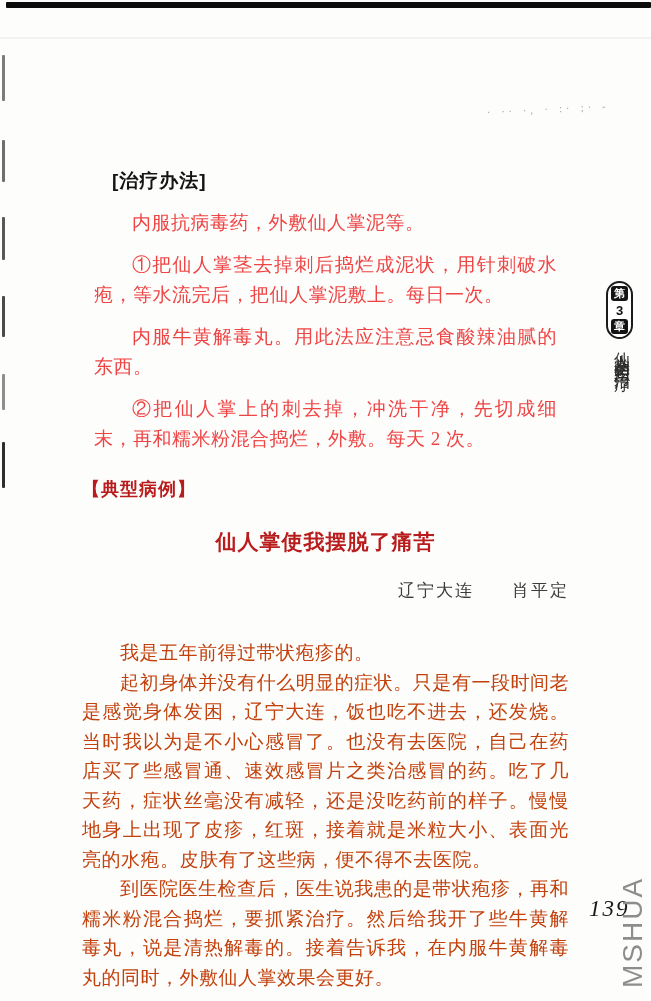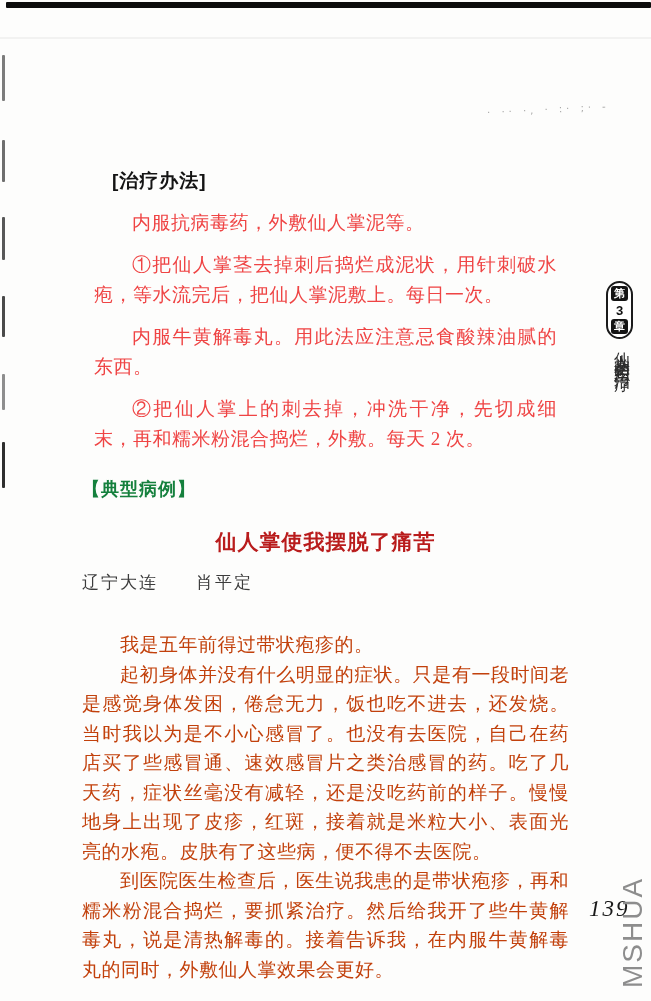--- a/index.html
+++ b/index.html
@@ -32,29 +32,29 @@
     font:bold 19px/30px "Liberation Sans","DejaVu Sans",sans-serif;
     color:#141414;letter-spacing:1px;
   }
   .t-para{
     margin:12px;font-size:19px;line-height:30px;
     text-indent:2em;text-align:justify;color:#ef4444;letter-spacing:.5px;
   }
   .case-head{
     margin:20px 0 0 0;
     font:bold 18px/30px "Liberation Sans","DejaVu Sans",sans-serif;
-    color:#15803d;letter-spacing:1px;
+    color:#b91c1c;letter-spacing:1px;
   }
   .case-title{
     margin:22px 0 0 0;text-align:center;
     font:bold 21px/32px "Liberation Sans","DejaVu Sans",sans-serif;
     color:#b91c1c;letter-spacing:1px;
   }
   .byline{
-    margin-top:12px;text-align:left;
+    margin-top:20px;text-align:right;
     font-size:17px;line-height:26px;letter-spacing:2px;color:#3c3c3c;
   }
   .s-para{
     margin:0;font-size:19px;line-height:29.5px;
     text-indent:2em;text-align:justify;color:#c2410c;letter-spacing:.5px;
   }
   .s-first{margin-top:34px;}
   
   .badge{
     position:absolute;left:606px;top:281px;width:27px;height:58px;
@@ -111,21 +111,21 @@
     <p class="t-para">内服抗病毒药，外敷仙人掌泥等。</p>
     <p class="t-para">①把仙人掌茎去掉刺后捣烂成泥状，用针刺破水疱，等水流完后，把仙人掌泥敷上。每日一次。</p>
     <p class="t-para">内服牛黄解毒丸。用此法应注意忌食酸辣油腻的东西。</p>
     <p class="t-para">②把仙人掌上的刺去掉，冲洗干净，先切成细末，再和糯米粉混合捣烂，外敷。每天 2 次。</p>
 
     <h3 class="case-head">【典型病例】</h3>
     <h1 class="case-title">仙人掌使我摆脱了痛苦</h1>
     <div class="byline">辽宁大连　　肖平定</div>
 
     <p class="s-para s-first">我是五年前得过带状疱疹的。</p>
-    <p class="s-para">起初身体并没有什么明显的症状。只是有一段时间老是感觉身体发困，倦怠无力，饭也吃不进去，还发烧。当时我以为是不小心感冒了。也没有去医院，自己在药店买了些感冒通、速效感冒片之类治感冒的药。吃了几天药，症状丝毫没有减轻，还是没吃药前的样子。慢慢地身上出现了皮疹，红斑，接着就是米粒大小、表面光亮的水疱。皮肤有了这些病，便不得不去医院。</p>
+    <p class="s-para">起初身体并没有什么明显的症状。只是有一段时间老是感觉身体发困，辽宁大连，饭也吃不进去，还发烧。当时我以为是不小心感冒了。也没有去医院，自己在药店买了些感冒通、速效感冒片之类治感冒的药。吃了几天药，症状丝毫没有减轻，还是没吃药前的样子。慢慢地身上出现了皮疹，红斑，接着就是米粒大小、表面光亮的水疱。皮肤有了这些病，便不得不去医院。</p>
     <p class="s-para">到医院医生检查后，医生说我患的是带状疱疹，再和糯米粉混合捣烂，要抓紧治疗。然后给我开了些牛黄解毒丸，说是清热解毒的。接着告诉我，在内服牛黄解毒丸的同时，外敷仙人掌效果会更好。</p>
   </div>
 
   <div class="badge">
     <span class="blk">第</span>
     <span class="num">3</span>
     <span class="blk">章</span>
   </div>
 
   <div class="vtitle">仙人掌的药用与治疗</div>

